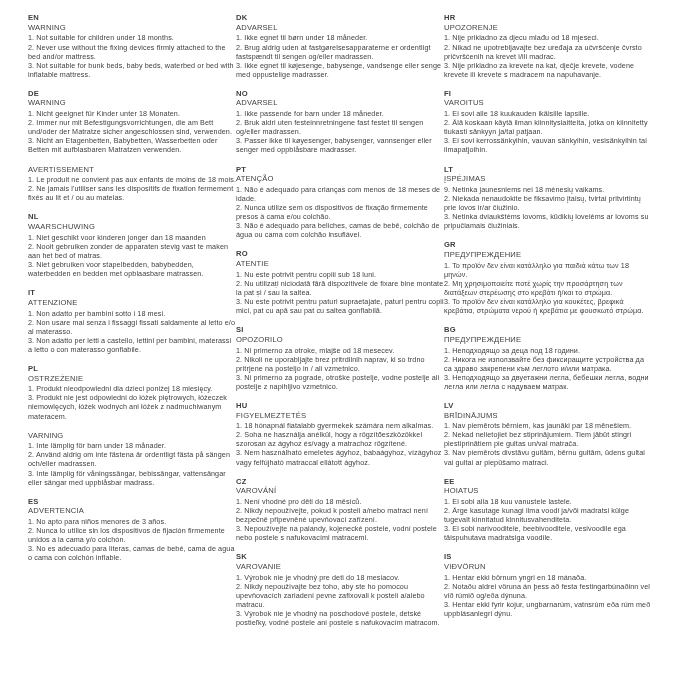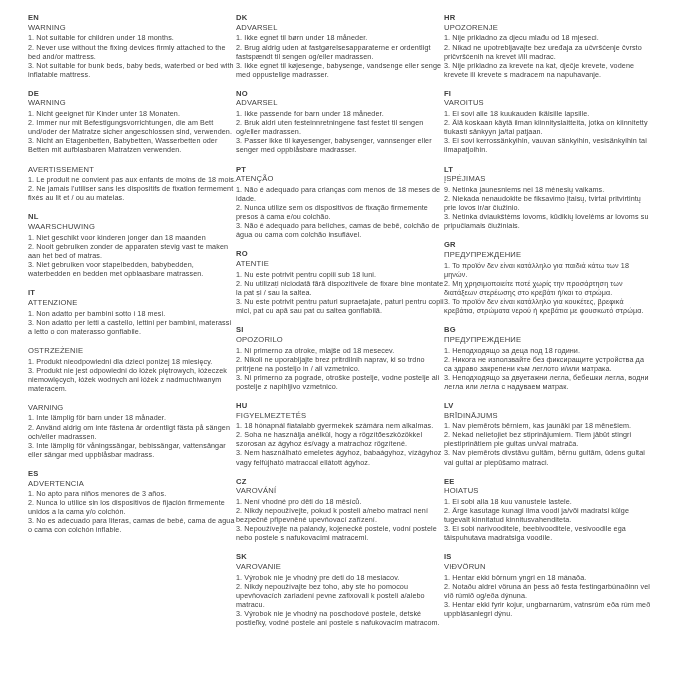--- a/index.html
+++ b/index.html
@@ -50,23 +50,25 @@
         <div class="code">NL</div>
         <div class="title">WAARSCHUWING</div>
         <p class="item">1. Niet geschikt voor kinderen jonger dan 18 maanden</p>
         <p class="item">2. Nooit gebruiken zonder de apparaten stevig vast te maken aan het bed of matras.</p>
         <p class="item">3. Niet gebruiken voor stapelbedden, babybedden, waterbedden en bedden met opblaasbare matrassen.</p>
       </div>
       <div class="block">
         <div class="code">IT</div>
         <div class="title">ATTENZIONE</div>
         <p class="item">1. Non adatto per bambini sotto i 18 mesi.</p>
+        <p class="item">2. Non usare mai senza i fissaggi fissati saldamente al letto e/o al materasso.</p>
         <p class="item">3. Non adatto per letti a castello, lettini per bambini, materassi a letto o con materasso gonfiabile.</p>
       </div>
       <div class="block">
+        <div class="code">PL</div>
         <div class="title">OSTRZEŻENIE</div>
         <p class="item">1. Produkt nieodpowiedni dla dzieci poniżej 18 miesięcy.</p>
         <p class="item">3. Produkt nie jest odpowiedni do łóżek piętrowych, łóżeczek niemowlęcych, łóżek wodnych ani łóżek z nadmuchiwanym materacem.</p>
       </div>
       <div class="block">
         <div class="title">VARNING</div>
         <p class="item">1. Inte lämplig för barn under 18 månader.</p>
         <p class="item">2. Använd aldrig om inte fästena är ordentligt fästa på sängen och/eller madrassen.</p>
         <p class="item">3. Inte lämplig för våningssängar, bebissängar, vattensängar eller sängar med uppblåsbar madrass.</p>
       </div>

